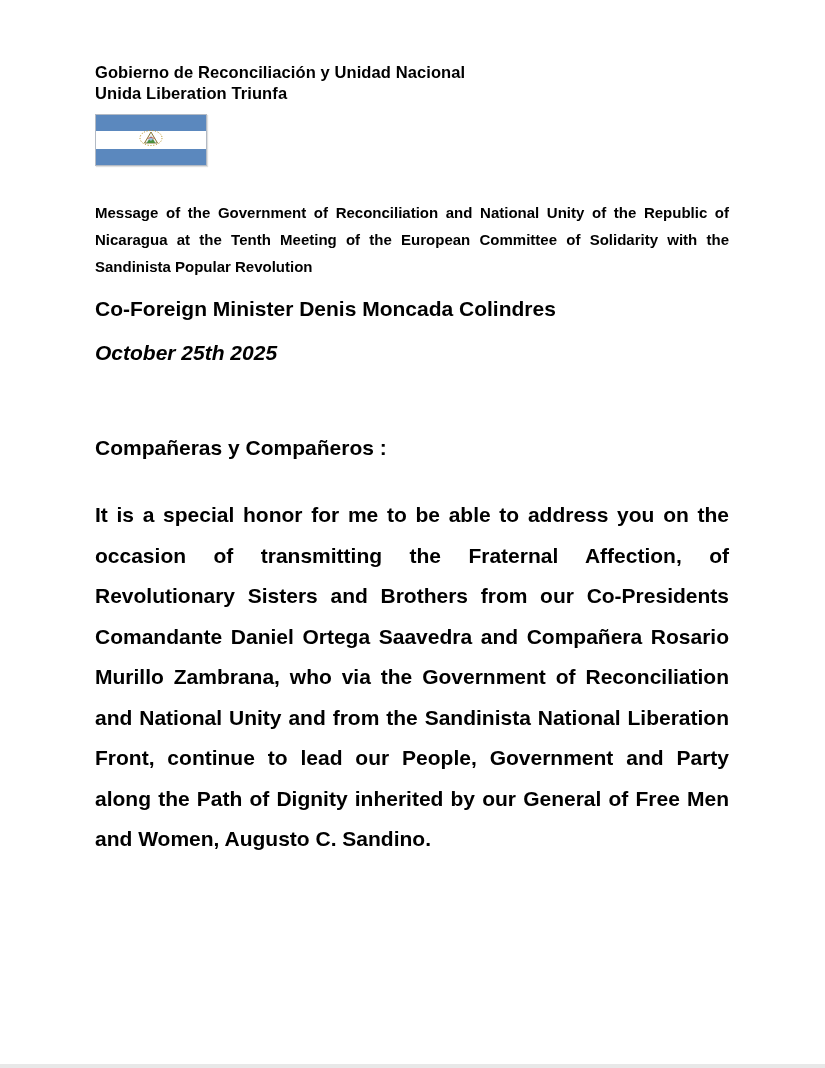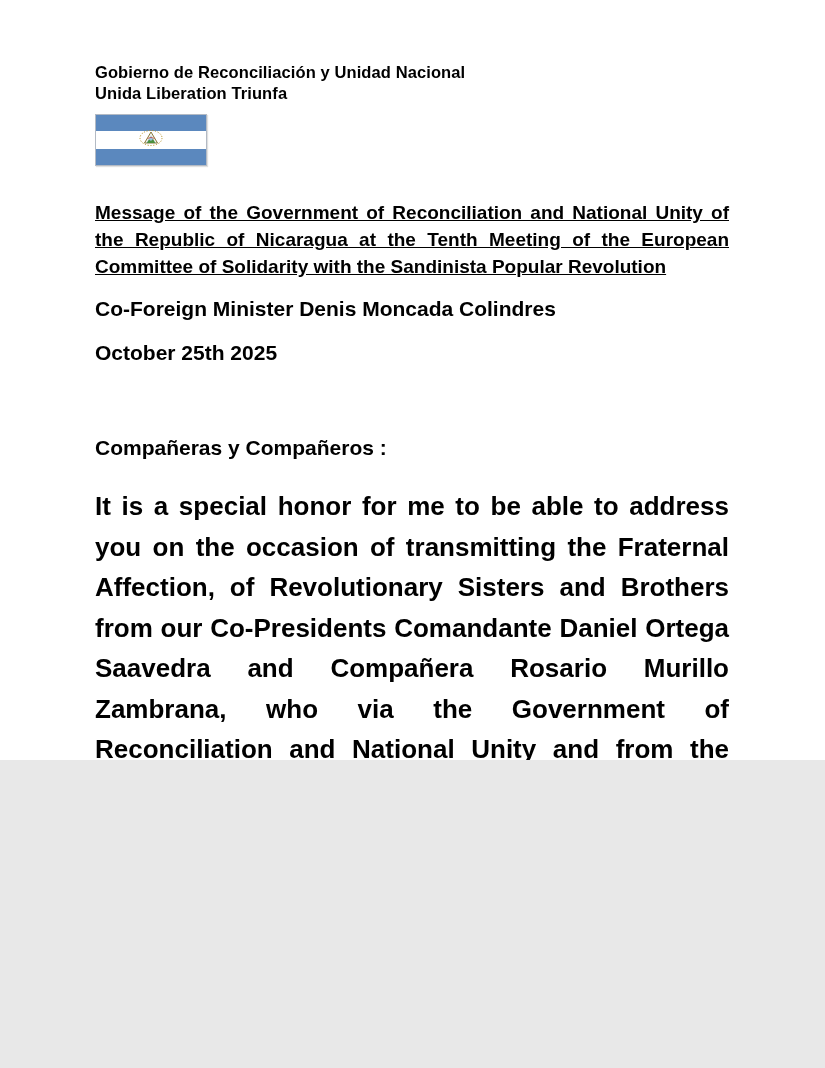--- a/index.html
+++ b/index.html
@@ -3,21 +3,21 @@
 <meta charset="utf-8">
 <style>
   html, body {
     margin: 0;
     padding: 0;
     background: #e8e8e8;
   }
   .page {
     position: relative;
     width: 825px;
-    height: 760px;
+    height: 1064px;
     margin: 0 auto;
     background: #ffffff;
     overflow: hidden;
     font-family: "Liberation Sans", sans-serif;
     font-weight: bold;
     color: #000000;
     box-sizing: border-box;
   }
   .content {
     position: absolute;
@@ -44,44 +44,44 @@
   .flag .stripe.blue  { height: 32%; background: var(--flag-blue, #5b88be); }
   .flag .stripe.white { height: 36%; background: var(--flag-white, #ffffff); }
   .flag .emblem {
     position: absolute;
     left: 50%;
     top: 50%;
     transform: translate(-50%, -50%);
   }
   .doc-title {
     margin: 33px 0 6px 0;
-    font-size: 19px;
+    font-size: 15px;
     line-height: 27px;
     text-align: justify;
     text-justify: inter-word;
-    text-decoration: underline;
   }
   .doc-author {
     margin: 15px 0 17px 0;
     font-size: 21px;
     line-height: 27px;
   }
   .doc-date {
     margin: 9px 0 0 0;
     font-size: 21px;
     line-height: 27px;
+    font-style: italic;
   }
   .salutation {
     margin: 68px 0 1px 0;
     font-size: 21px;
     line-height: 27px;
   }
   .body-paragraph {
-    margin: 25px 0 0 0;
-    font-size: 26px;
+    margin: 34px 0 0 0;
+    font-size: 21px;
     line-height: 40.5px;
     text-align: justify;
     text-justify: inter-word;
   }
 </style>
 </head>
 <body>
 
 <div class="page" style="color: rgb(0, 0, 0);">
   <div class="content">

